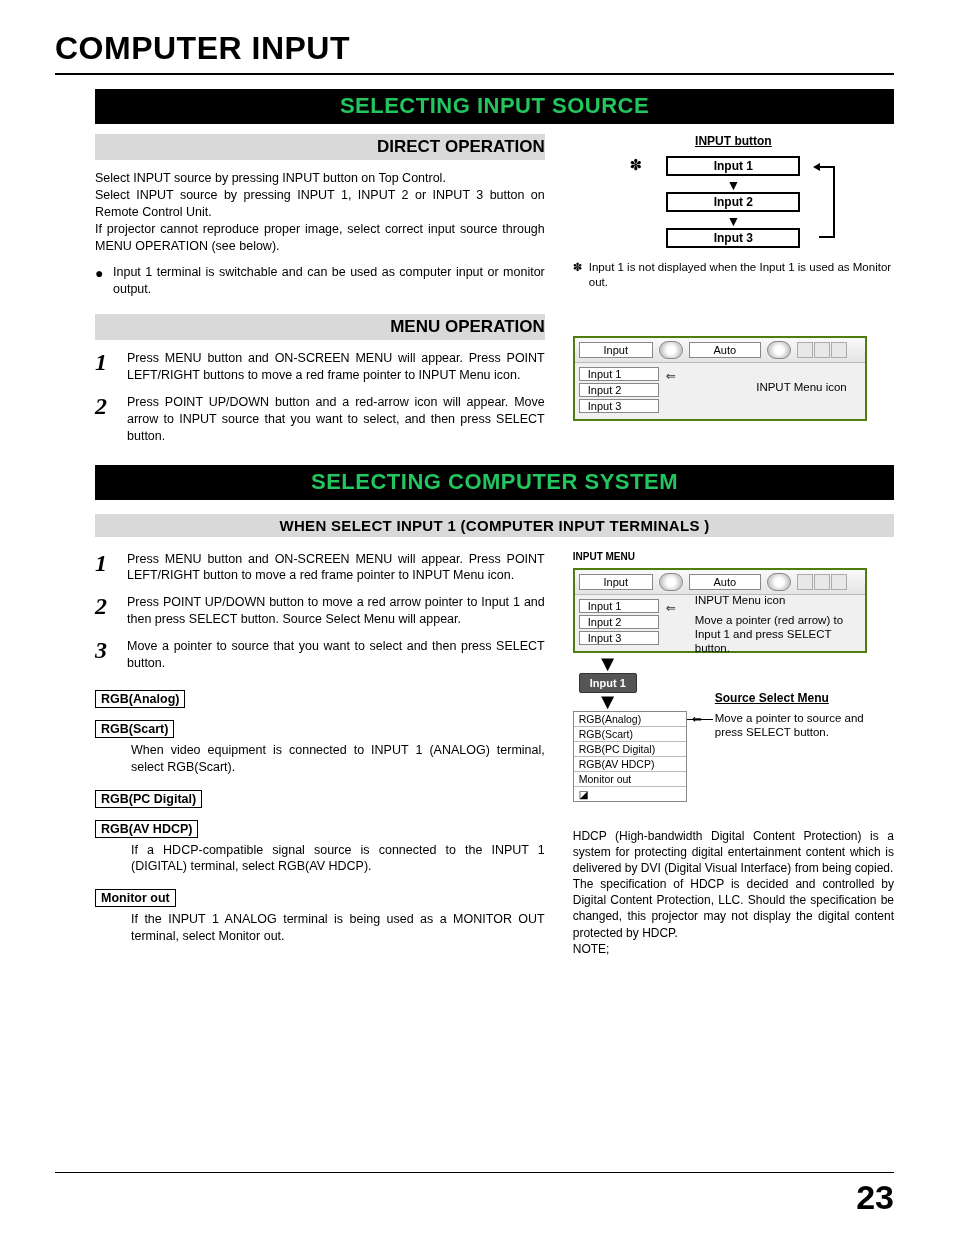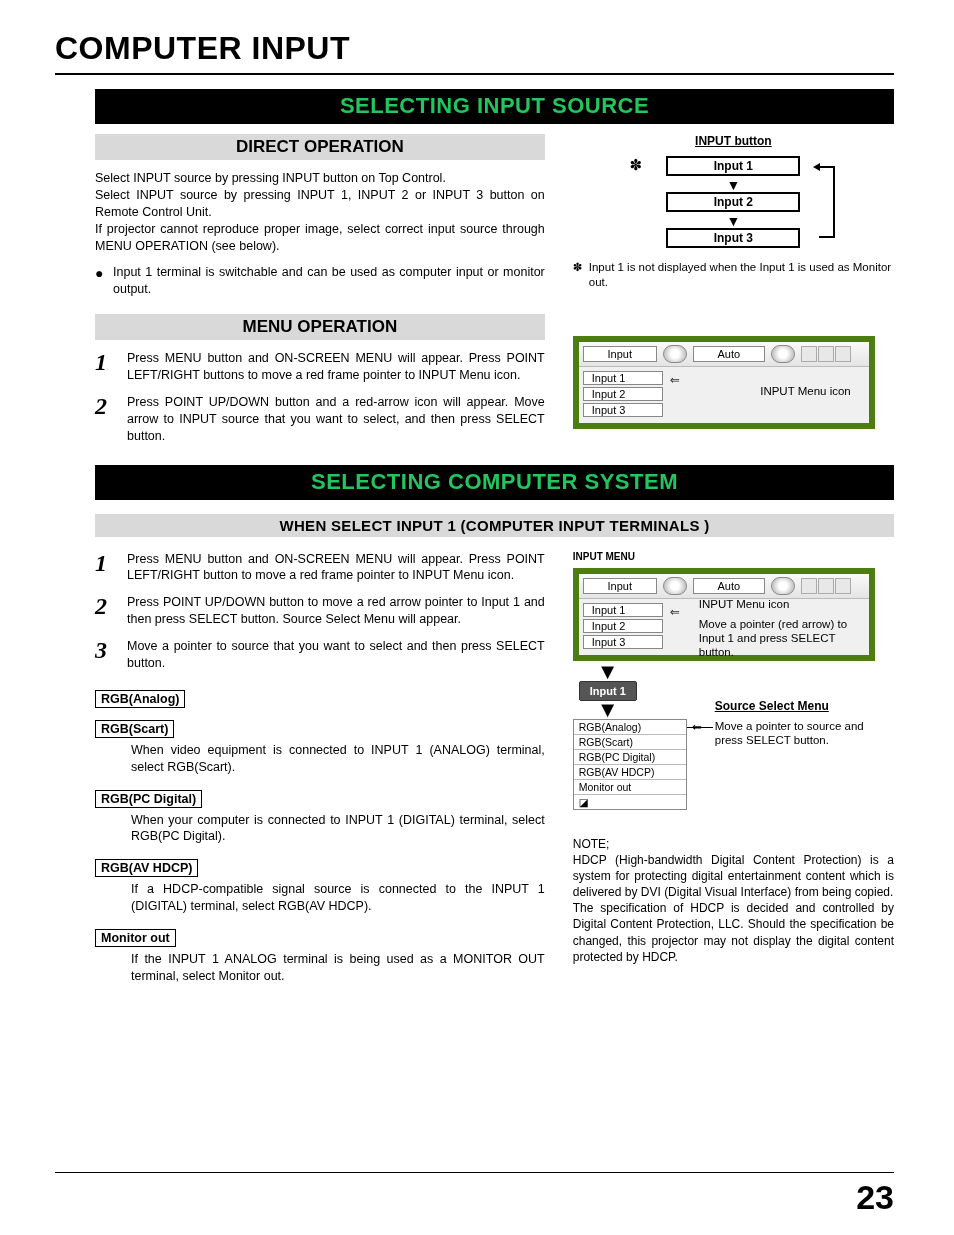--- a/index.html
+++ b/index.html
@@ -45,21 +45,21 @@
   .cols {
     display: flex;
     gap: 28px;
   }
   .col-left { flex: 1.05; }
   .col-right { flex: 0.75; }
   .sub-bar {
     background: #d9d9d9;
     font-weight: bold;
     font-size: 17px;
-    text-align: center;
+    text-align: right;
     padding: 3px 0;
     margin-bottom: 10px;
   }
   .sub-bar-full {
     background: #d9d9d9;
     font-weight: bold;
     font-size: 15px;
     text-align: center;
     padding: 3px 0;
     margin: 14px 0 14px 0;
@@ -189,21 +189,21 @@
   }
   .ast-row {
     display: flex;
     font-size: 11.5px;
     line-height: 1.3;
     margin-top: 4px;
   }
   .ast-mark { width: 16px; flex-shrink: 0; }
   
   .osd {
-    border: 6px solid #4d7c0f;
+    border: 2px solid #4d7c0f;
     background: #f0f0f0;
     font-size: 11px;
     width: 290px;
     margin-bottom: 4px;
     position: relative;
   }
   .osd-top {
     display: flex;
     align-items: center;
     border-bottom: 1px solid #bbb;
@@ -421,21 +421,20 @@
 
         <div>
           <span class="boxed-label">RGB(Analog)</span>
         </div>
         <div>
           <span class="boxed-label">RGB(Scart)</span>
           <p class="indent-body">When video equipment is connected to INPUT 1 (ANALOG) terminal, select RGB(Scart).</p>
         </div>
         <div>
           <span class="boxed-label">RGB(PC Digital)</span>
-          <p class="indent-body">When your computer is connected to INPUT 1 (DIGITAL) terminal, select RGB(PC Digital).</p>
         </div>
         <div>
           <span class="boxed-label">RGB(AV HDCP)</span>
           <p class="indent-body">If a HDCP-compatible signal source is connected to the INPUT 1 (DIGITAL) terminal, select RGB(AV HDCP).</p>
         </div>
         <div>
           <span class="boxed-label">Monitor out</span>
           <p class="indent-body">If the INPUT 1 ANALOG terminal is being used as a MONITOR OUT terminal, select Monitor out.</p>
         </div>
       </div>
@@ -486,23 +485,23 @@
               <div>RGB(AV HDCP)</div>
               <div>Monitor out</div>
               <div>◪</div>
             </div>
             <div class="osd-label" style="left:142px; top:0; width:150px;">Move a pointer to source and press SELECT button.</div>
             <span class="ann-line" style="left:114px; top:8px; width:26px;"></span>
           </div>
         </div>
 
         <div style="margin-top:26px; font-size:12px; line-height:1.35; text-align:justify;">
-          <div>NOTE;</div>
           <div style="white-space:pre-line;">HDCP (High-bandwidth Digital Content Protection) is a system for protecting digital entertainment content which is delivered by DVI (Digital Visual Interface) from being copied.
 The specification of HDCP is decided and controlled by Digital Content Protection, LLC. Should the specification be changed, this projector may not display the digital content protected by HDCP.</div>
+          <div>NOTE;</div>
         </div>
       </div>
     </div>
 
   </div>
 
   <div class="foot-rule"></div>
   <div class="pnum">23</div>
 </div>
 

